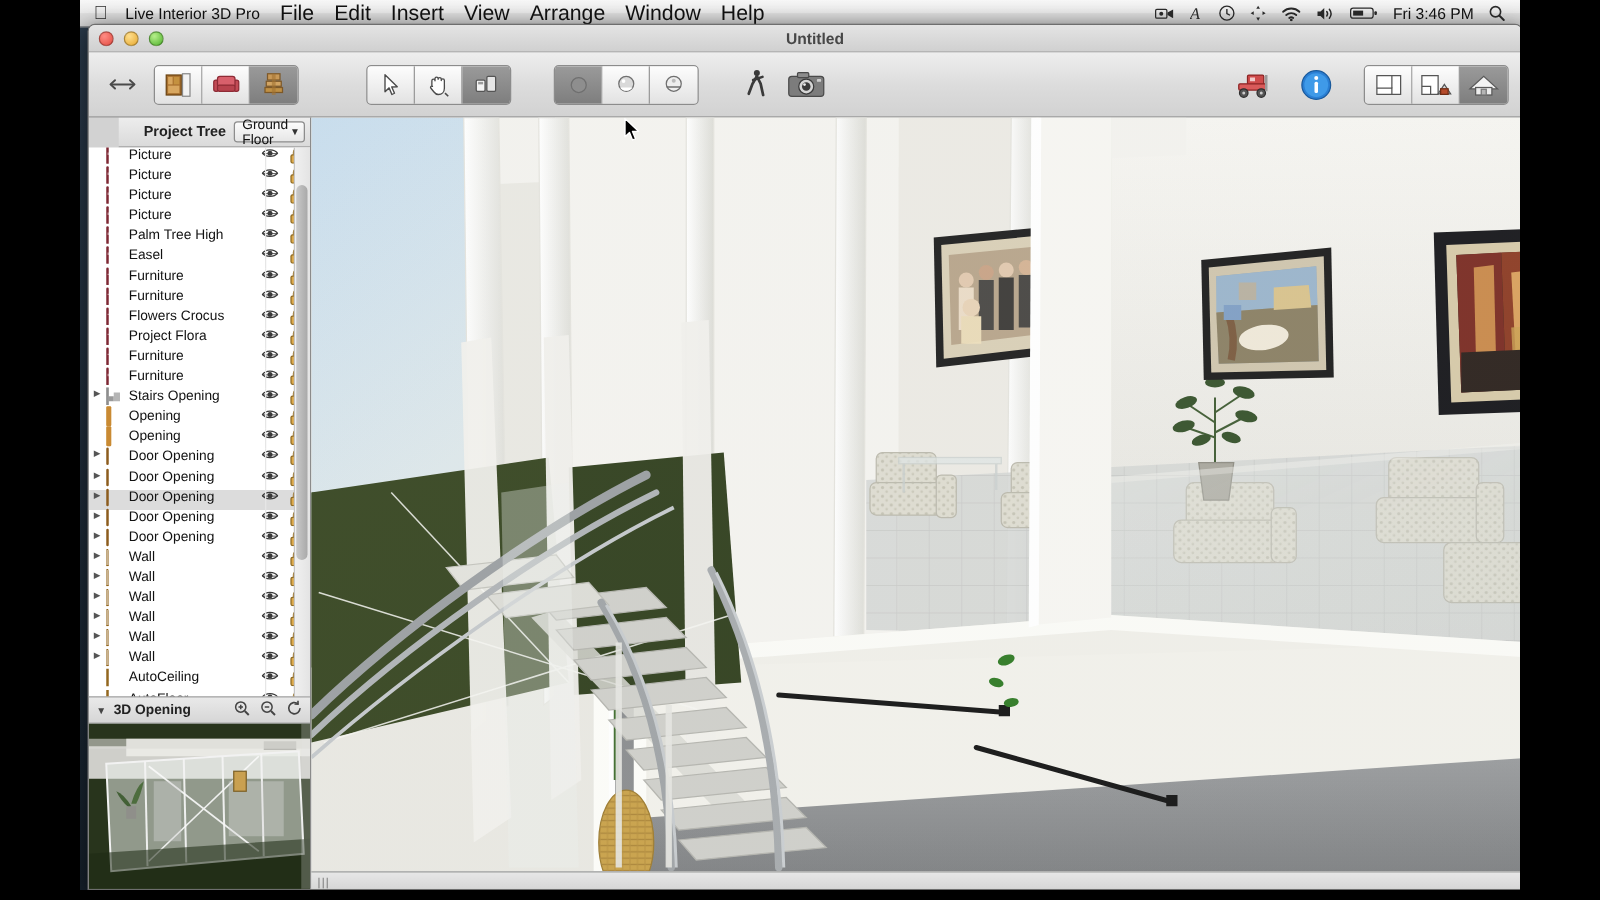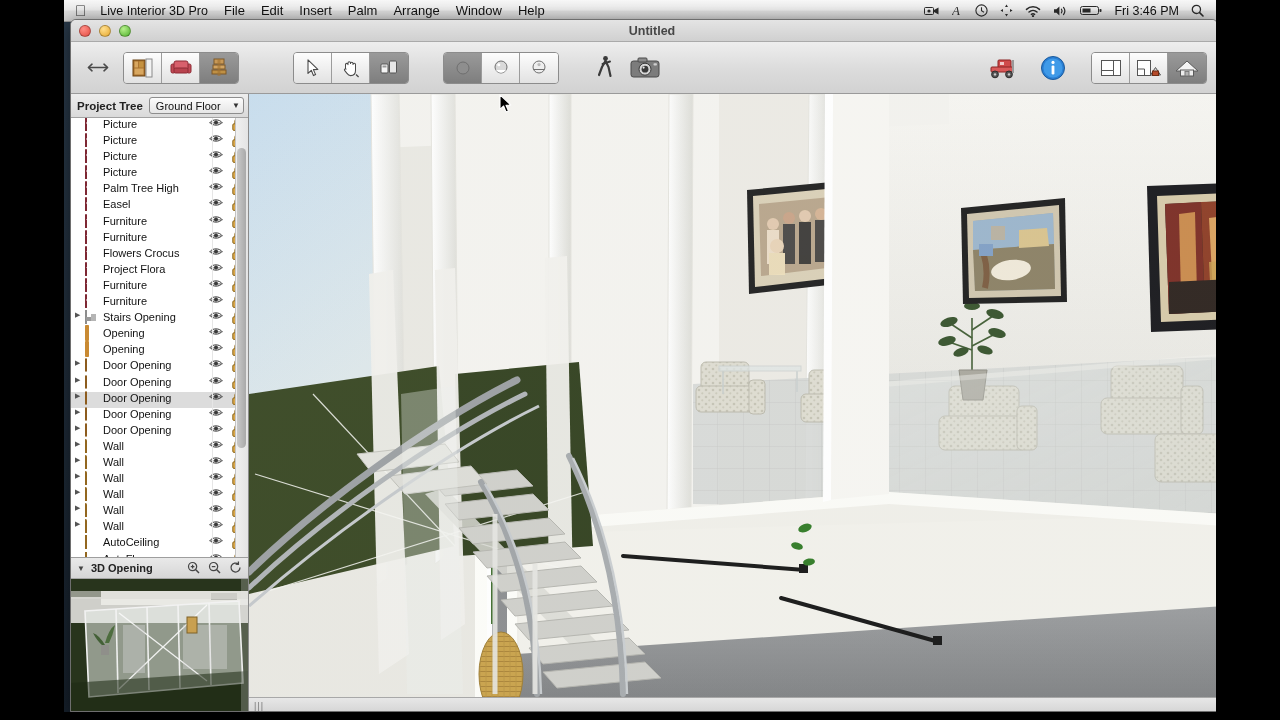--- a/index.html
+++ b/index.html
@@ -26,21 +26,21 @@
   .menubar {
     position:absolute; left:0; top:0; width:1152px; height:22px;
     background:linear-gradient(180deg,#f7f7f7 0%, #e9e9e9 48%, #dcdcdc 52%, #cfcfcf 100%);
     border-bottom:1px solid #9c9c9c;
     display:flex; align-items:center;
     font-size:12.5px; color:#111;
     z-index:20;
   }
   .apple-logo { margin-left:11px; margin-right:14px; font-size:15px; line-height:1; color:#2b2b2b; }
   .menu-app { font-weight:normal; margin-right:16px; font-size:12.5px; }
-  .menu-item { margin-right:16px; font-size:13px; }
+  .menu-item { margin-right:16px; font-size:17px; }
   .menubar-right { margin-left:auto; display:flex; align-items:center; gap:12px; padding-right:12px; }
   .mb-icon { display:inline-flex; align-items:center; justify-content:center; color:#2b2b2b; }
   .mb-time { font-size:12.5px; color:#111; }
 
   
   .window {
     position:absolute; left:6px; top:19px; width:1148px; height:693px;
     background:#d7d7d7;
     border:1px solid #6e6e6e;
     border-radius:6px 6px 0 0;
@@ -89,24 +89,24 @@
 
   .cursor-arrow { position:absolute; left:428px; top:52px; width:14px; height:20px; z-index:10; }
 
   
   .content { display:flex; height:calc(693px - 22px - 52px); background:#c9c9c9; }
 
   
   .sidebar { width:178px; background:#d2d2d2; display:flex; flex-direction:column;
              border-right:1px solid #8b8b8b; }
   .tree-header {
-    height:24px; display:flex; align-items:center; padding:0 4px 0 6px;
+    height:24px; display:flex; align-items:center; padding:0 4px 0 20px;
     background:linear-gradient(180deg,#ededed 0%, #dadada 100%);
     border-bottom:1px solid #a2a2a2;
-    font-size:11.5px; font-weight:bold; color:#222; gap:6px;
+    font-size:11.5px; font-weight:bold; color:#222; gap:6px;margin-left:24px;
   }
   .floor-select {
     flex:1; height:17px; border:1px solid #8d8d8d; border-radius:3px;
     background:linear-gradient(180deg,#fcfcfc 0%, #e6e6e6 100%);
     display:flex; align-items:center; padding:0 3px 0 6px;
     font-size:11px; font-weight:normal; color:#111;
   }
   .floor-select .cv { margin-left:auto; font-size:8px; color:#333; }
 
   .tree {
@@ -173,21 +173,21 @@
 <div class="screen">
 
   <div class="desktop">
 
     <div class="menubar">
       <span class="apple-logo"></span>
       <span class="menu-app">Live Interior 3D Pro</span>
       <span class="menu-item">File</span>
       <span class="menu-item">Edit</span>
       <span class="menu-item">Insert</span>
-      <span class="menu-item">Palm</span>
+      <span class="menu-item">View</span>
       <span class="menu-item">Arrange</span>
       <span class="menu-item">Window</span>
       <span class="menu-item">Help</span>
 
       <span class="menubar-right">
         <span class="mb-icon">
           <svg width="16" height="12" viewBox="0 0 16 12">
               <rect x="0.5" y="2.5" width="9" height="7" rx="1" fill="none" stroke="#2b2b2b"></rect>
               <circle cx="5" cy="6" r="1.6" fill="#2b2b2b"></circle>
               <path d="M10 5 L14.5 2.5 L14.5 9.5 L10 7 Z" fill="#2b2b2b"></path>

